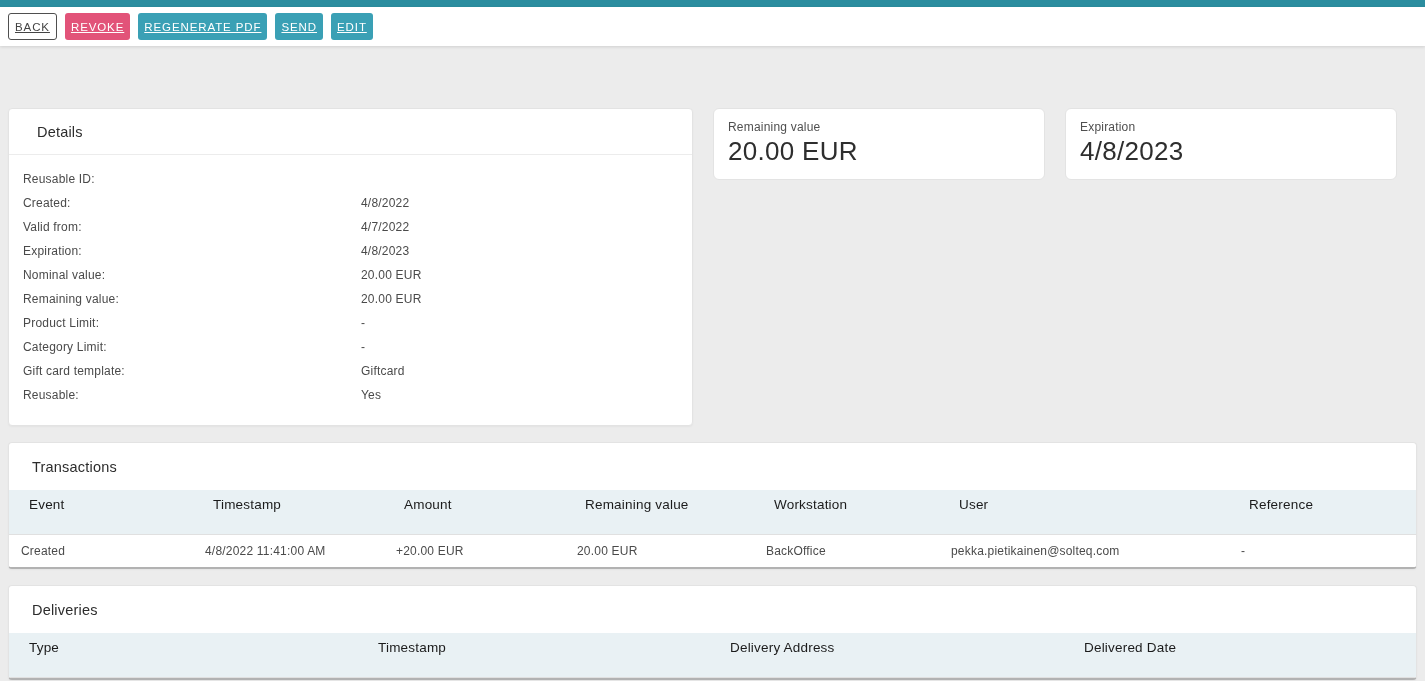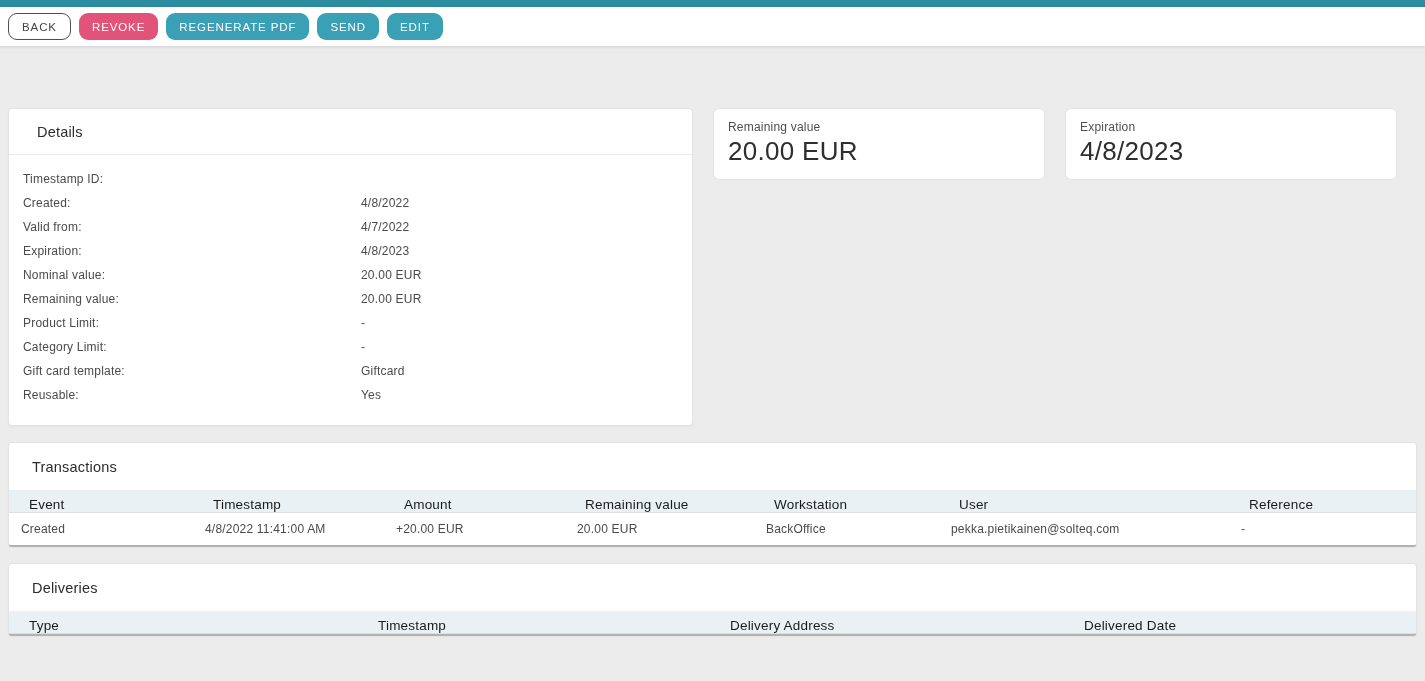--- a/index.html
+++ b/index.html
@@ -22,23 +22,23 @@
   
   .topbar{height:7px;background:var(--teal-dark);}
   .appbar{
     height:39px;background:#ffffff;display:flex;align-items:center;
     justify-content:space-between;padding:0 12px 0 8px;
     box-shadow:0 1px 3px rgba(0,0,0,.12);position:relative;z-index:2;
   }
   .page-title{font-size:16.5px;font-weight:500;color:var(--text-dark);letter-spacing:.2px;}
   .actions{display:flex;gap:8px;align-items:center;}
   .btn{
-    height:27px;border:none;border-radius:9px;font-family:inherit;
-    font-size:11.5px;letter-spacing:.9px;padding:0 13px;cursor:pointer;
-    display:inline-flex;align-items:center;justify-content:center;
+    height:27px;border:none;border-radius:3px;font-family:inherit;
+    font-size:11.5px;letter-spacing:.9px;padding:0 6px;cursor:pointer;
+    display:inline-flex;align-items:center;justify-content:center;text-decoration:underline;
   }
   .btn-outline{background:#ffffff;border:1px solid #4f4f4f;color:#444444;}
   .btn-pink{background:var(--pink);color:#ffffff;}
   .btn-teal{background:var(--teal);color:#ffffff;}
   
   .content{padding:14px 8px 0;margin-top:48px;}
   .top-row{display:flex;gap:20px;margin-bottom:16px;align-items:flex-start;}
   .panel{
     background:#ffffff;border:1px solid var(--panel-border);border-radius:4px;
     box-shadow:0 1px 2px rgba(0,0,0,.04);
@@ -61,21 +61,21 @@
     border-radius:6px;padding:11px 14px 12px;min-height:70px;
   }
   .card-label{font-size:12px;color:#4f4f4f;margin-bottom:2px;letter-spacing:.2px;}
   .card-value{font-size:26px;color:#2e2e2e;letter-spacing:.3px;}
   
   .table-panel{margin-bottom:16px;border-bottom:2px solid #b2b2b2;overflow:hidden;}
   .table-panel .panel-heading{padding:16px 16px 15px 23px;}
   table.data-table{width:100%;border-collapse:collapse;table-layout:fixed;}
   .data-table th{
     background:var(--table-header-bg);text-align:left;font-weight:400;
-    font-size:13.5px;color:#1b1b1b;padding:7px 8px 0 20px;
+    font-size:13.5px;color:#1b1b1b;padding:7px 8px 22px 20px;
     border-bottom:1px solid #e0e0e0;letter-spacing:.2px;white-space:nowrap;
     overflow:hidden;text-overflow:ellipsis;
   }
   .data-table td{
     background:#ffffff;font-size:12px;color:var(--text-mid);
     padding:9px 8px 9px 12px;letter-spacing:.2px;white-space:nowrap;
     overflow:hidden;text-overflow:ellipsis;
   }
   .transactions-table th:nth-child(1){width:184px;}
   .transactions-table th:nth-child(2){width:191px;}
@@ -103,21 +103,21 @@
 </header>
 
 <main class="content">
 
   <div class="top-row">
     <section class="panel details-panel">
       <h2 class="panel-heading">Details</h2>
       <div class="panel-divider"></div>
       <div class="details-list">
           <div class="detail-row">
-            <span class="detail-label">Timestamp ID:</span>
+            <span class="detail-label">Reusable ID:</span>
           </div>
           <div class="detail-row">
             <span class="detail-label">Created:</span>
             <span class="detail-value">4/8/2022</span>
           </div>
           <div class="detail-row">
             <span class="detail-label">Valid from:</span>
             <span class="detail-value">4/7/2022</span>
           </div>
           <div class="detail-row">

